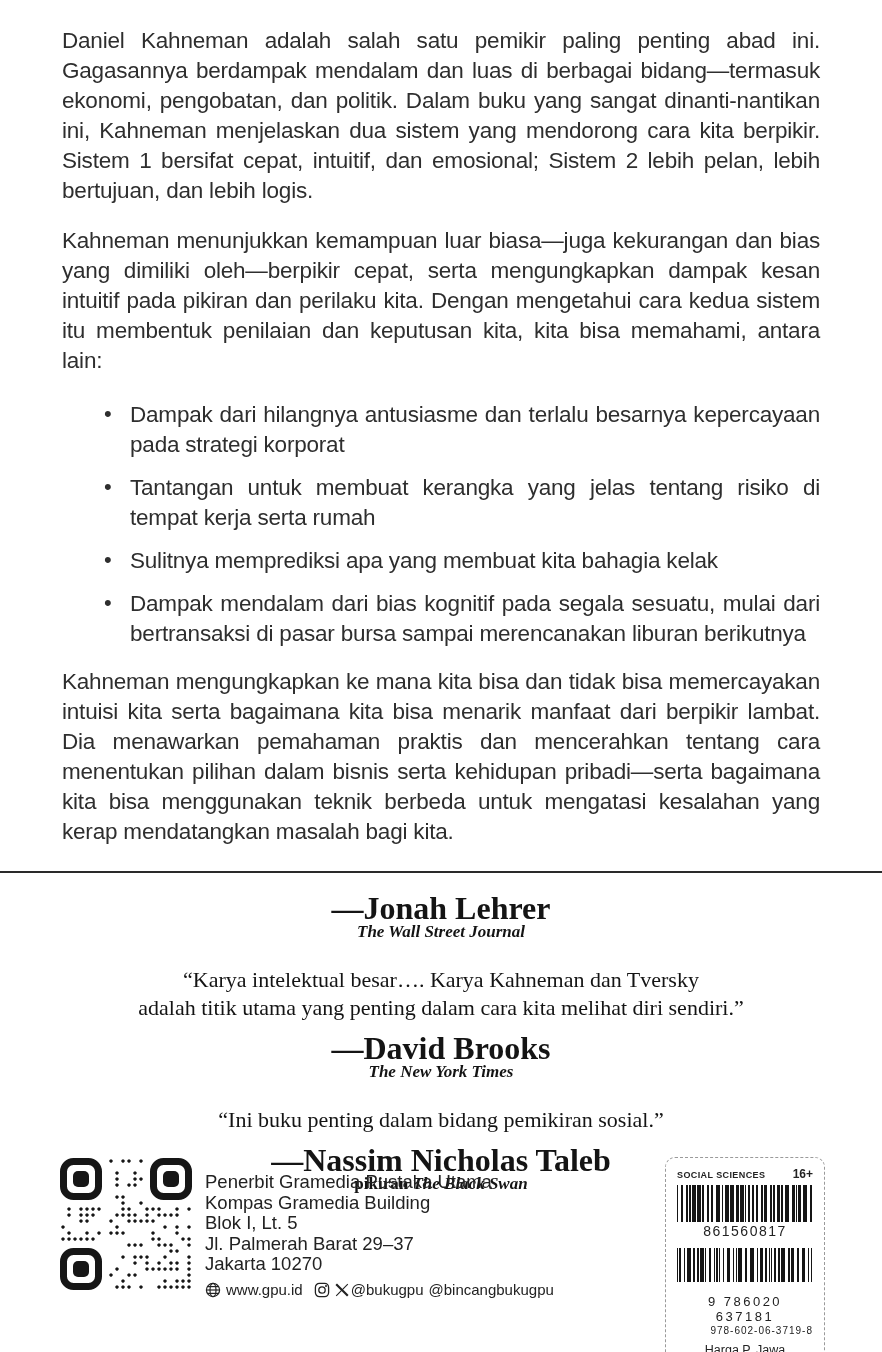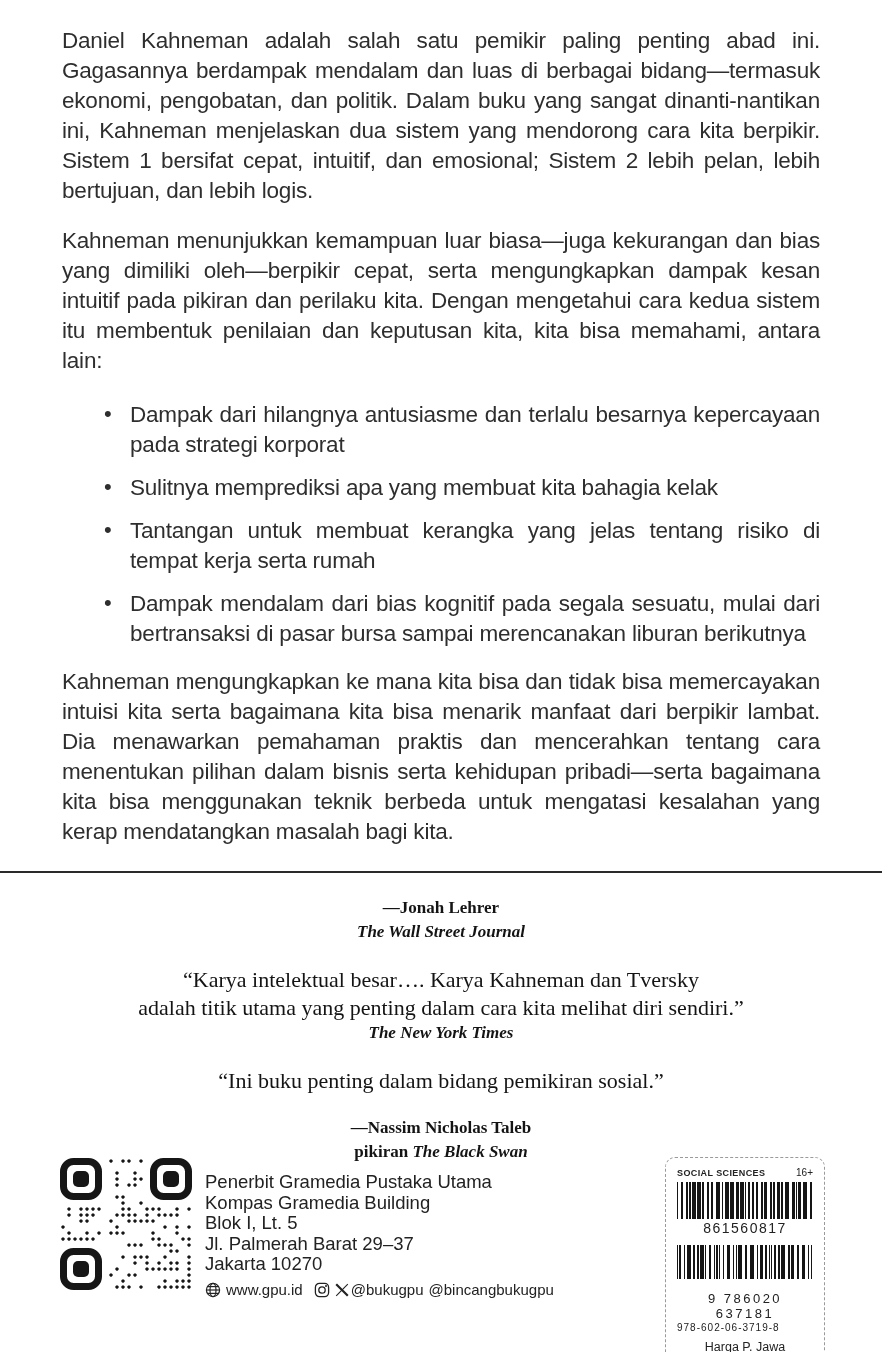--- a/index.html
+++ b/index.html
@@ -52,23 +52,23 @@
     font-family:"Liberation Serif",serif;
     color:#141414;
   }
   .quote{margin-bottom:24px;}
   .quote-text{
     font-size:22px;
     line-height:28px;
     white-space:pre-line;
   }
   .quote-attr{
-    font-size:17px;
+    font-size:32px;
     font-weight:bold;
-    margin-top:20px;
+    margin-top:13px;
     line-height:26px;
   }
   .quote-src{
     font-size:17px;
     font-weight:bold;
     line-height:21px;
   }
   .quote-src .src-prefix{font-style:normal;}
   .quote-src .src-title{font-style:italic;}
   
@@ -104,77 +104,78 @@
     border-radius:10px;
     background:#fff;
     padding:9px 11px 0 11px;
     box-sizing:border-box;
     color:#222;
   }
   .pb-head{
     display:flex;justify-content:space-between;align-items:baseline;
   }
   .pb-category{font-size:9px;font-weight:bold;letter-spacing:0.4px;}
-  .pb-age{font-size:10px;font-weight:normal;}
+  .pb-age{font-size:12px;font-weight:bold;}
   .barcode{
     display:flex;align-items:stretch;overflow:hidden;
   }
   .barcode span{background:#151515;flex:none;}
   .bc1{height:37px;margin-top:4px;}
   .bc2{height:34px;margin-top:9px;}
   .pb-num{
     text-align:center;
     font-size:14px;letter-spacing:1.5px;
     margin-top:1px;
   }
   .pb-isbn-digits{
     text-align:center;
     font-size:13px;letter-spacing:2.5px;
     margin-top:12px;
   }
   .pb-isbn{
-    text-align:left;
+    text-align:right;
     font-size:10px;letter-spacing:1px;
     margin-top:1px;
   }
   .pb-price{
     text-align:center;
     font-size:12.5px;
     margin-top:7px;
   }
 </style>
 </head>
 <body>
 
 <div id="page">
 
   <div class="synopsis">
     <p>Daniel Kahneman adalah salah satu pemikir paling penting abad ini. Gagasannya berdampak mendalam dan luas di berbagai bidang—termasuk ekonomi, pengobatan, dan politik. Dalam buku yang sangat dinanti-nantikan ini, Kahneman menjelaskan dua sistem yang mendorong cara kita berpikir. Sistem 1 bersifat cepat, intuitif, dan emosional; Sistem 2 lebih pelan, lebih bertujuan, dan lebih logis.</p>
     <p>Kahneman menunjukkan kemampuan luar biasa—juga kekurangan dan bias yang dimiliki oleh—berpikir cepat, serta mengungkapkan dampak kesan intuitif pada pikiran dan perilaku kita. Dengan mengetahui cara kedua sistem itu membentuk penilaian dan keputusan kita, kita bisa memahami, antara lain:</p>
     <ul>
       <li>Dampak dari hilangnya antusiasme dan terlalu besarnya kepercayaan pada strategi korporat</li>
+      <li>Tantangan untuk membuat kerangka yang jelas tentang risiko di tempat kerja serta rumah</li>
       <li>Sulitnya memprediksi apa yang membuat kita bahagia kelak</li>
-      <li>Tantangan untuk membuat kerangka yang jelas tentang risiko di tempat kerja serta rumah</li>
       <li>Dampak mendalam dari bias kognitif pada segala sesuatu, mulai dari bertransaksi di pasar bursa sampai merencanakan liburan berikutnya</li>
     </ul>
     <p class="closing">Kahneman mengungkapkan ke mana kita bisa dan tidak bisa memercayakan intuisi kita serta bagaimana kita bisa menarik manfaat dari berpikir lambat. Dia menawarkan pemahaman praktis dan mencerahkan tentang cara menentukan pilihan dalam bisnis serta kehidupan pribadi—serta bagaimana kita bisa menggunakan teknik berbeda untuk mengatasi kesalahan yang kerap mendatangkan masalah bagi kita.</p>
   </div>
 
   <hr class="divider">
 
   <div class="quotes">
 
     <div class="quote">
       <div class="quote-attr">—Jonah Lehrer</div>
       <div class="quote-src"><span class="src-prefix"></span><span class="src-title">The Wall Street Journal</span></div>
     </div>
 
     <div class="quote">
       <div class="quote-text">“Karya intelektual besar…. Karya Kahneman dan Tversky
 adalah titik utama yang penting dalam cara kita melihat diri sendiri.”</div>
+      <div class="quote-attr">—David Brooks</div>
       <div class="quote-src"><span class="src-prefix"></span><span class="src-title">The New York Times</span></div>
     </div>
 
     <div class="quote">
       <div class="quote-text">“Ini buku penting dalam bidang pemikiran sosial.”</div>
       <div class="quote-attr">—Nassim Nicholas Taleb</div>
       <div class="quote-src"><span class="src-prefix">pikiran </span><span class="src-title">The Black Swan</span></div>
     </div>
 
   </div>

